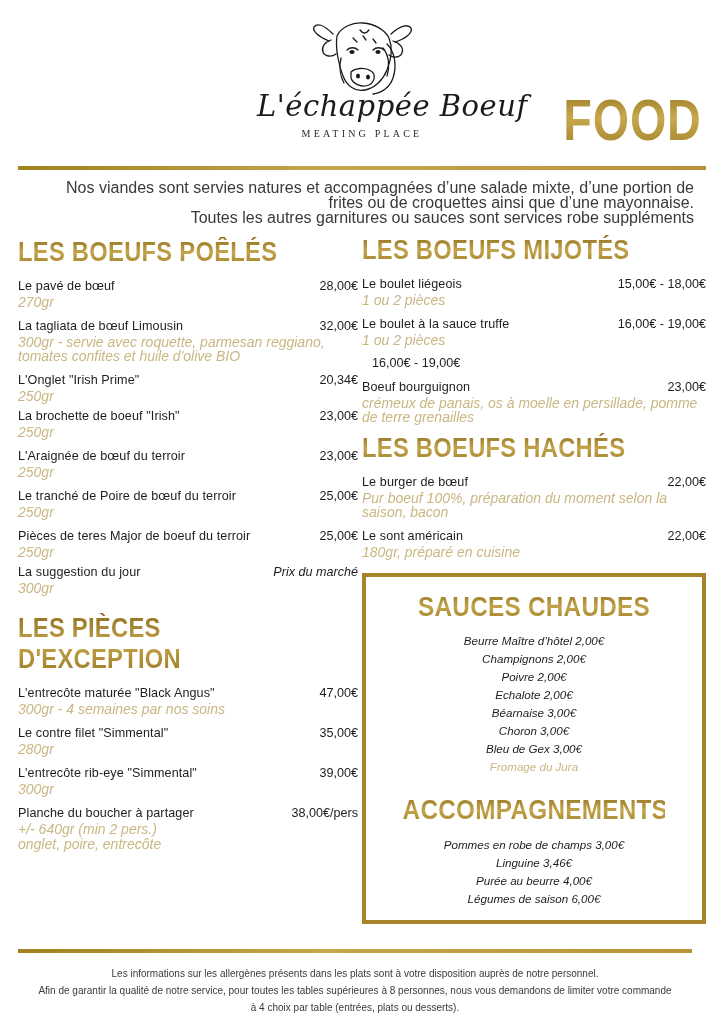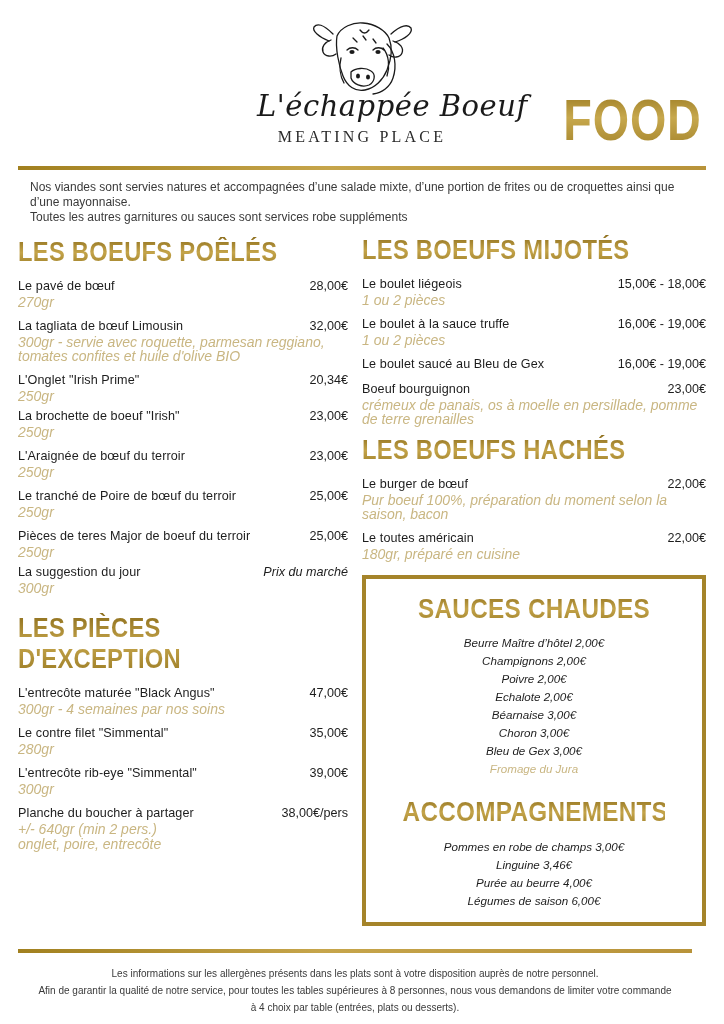--- a/index.html
+++ b/index.html
@@ -38,21 +38,21 @@
     font-style: italic;
     font-size: 29px;
     letter-spacing: .5px;
     color: #1a1a1a;
     margin-top: -4px;
     line-height: 1;
     white-space: nowrap;
   }
   .brand-sub {
     font-family: "Liberation Serif", serif;
-    font-size: 16px;
+    font-size: 10px;
     letter-spacing: 3.2px;
     color: #2a2a2a;
     margin-top: 7px;
   }
   .food-title {
     position: absolute;
     right: 4px;
     top: 92px;
     font-family: "Liberation Sans Narrow", "Liberation Sans", sans-serif;
     font-size: 57px;
@@ -70,29 +70,29 @@
   
   .rule {
     height: 4px;
     background: linear-gradient(90deg,#a1801f 0%,#c6a54b 45%,#b8933a 100%);
     margin: 0 0 10px 0;
   }
   .rule.bottom { margin: 0 0 12px 0; }
 
   
   .intro {
-    text-align: left;
-    font-size: 12px;
+    text-align: right;
+    font-size: 16px;
     line-height: 15px;
     color: #3a3a3a;
     padding: 0 12px 8px;
   }
 
   
-  .columns { display: flex; gap: 14px; }
+  .columns { display: flex; gap: 4px; }
   .col { width: 344px; }
   .col.right { width: 344px; }
 
   .section-title {
     font-family: "Liberation Sans Narrow", "Liberation Sans", sans-serif;
     font-size: 27px;
     font-weight: 700;
     letter-spacing: .3px;
     line-height: 1.15;
     transform: scaleX(.88);
@@ -339,21 +339,20 @@
       <div class="item">
         <div class="item-row">
           <div class="item-name">Le boulet à la sauce truffe</div>
           <div class="item-price">16,00€ - 19,00€</div>
         </div>
         <div class="item-desc">1 ou 2 pièces</div>
       </div>
 
       <div class="item">
         <div class="item-row">
-          <div class="item-name">Le boulet saucé au Bleu de Gex</div>
           <div class="item-price">16,00€ - 19,00€</div>
         </div>
       </div>
 
       <div class="item">
         <div class="item-row">
           <div class="item-name">Boeuf bourguignon</div>
           <div class="item-price">23,00€</div>
         </div>
         <div class="item-desc">crémeux de panais, os à moelle en persillade, pomme de terre grenailles</div>
@@ -364,21 +363,21 @@
       <div class="item">
         <div class="item-row">
           <div class="item-name">Le burger de bœuf</div>
           <div class="item-price">22,00€</div>
         </div>
         <div class="item-desc">Pur boeuf 100%, préparation du moment selon la saison, bacon</div>
       </div>
 
       <div class="item">
         <div class="item-row">
-          <div class="item-name">Le toutes américain</div>
+          <div class="item-name">Le sont américain</div>
           <div class="item-price">22,00€</div>
         </div>
         <div class="item-desc">180gr, préparé en cuisine</div>
       </div>
 
       <div class="gold-box">
         <div class="box-title">SAUCES CHAUDES</div>
         <div class="box-line">Beurre Maître d’hôtel 2,00€</div>
         <div class="box-line">Champignons 2,00€</div>
         <div class="box-line">Poivre 2,00€</div>

